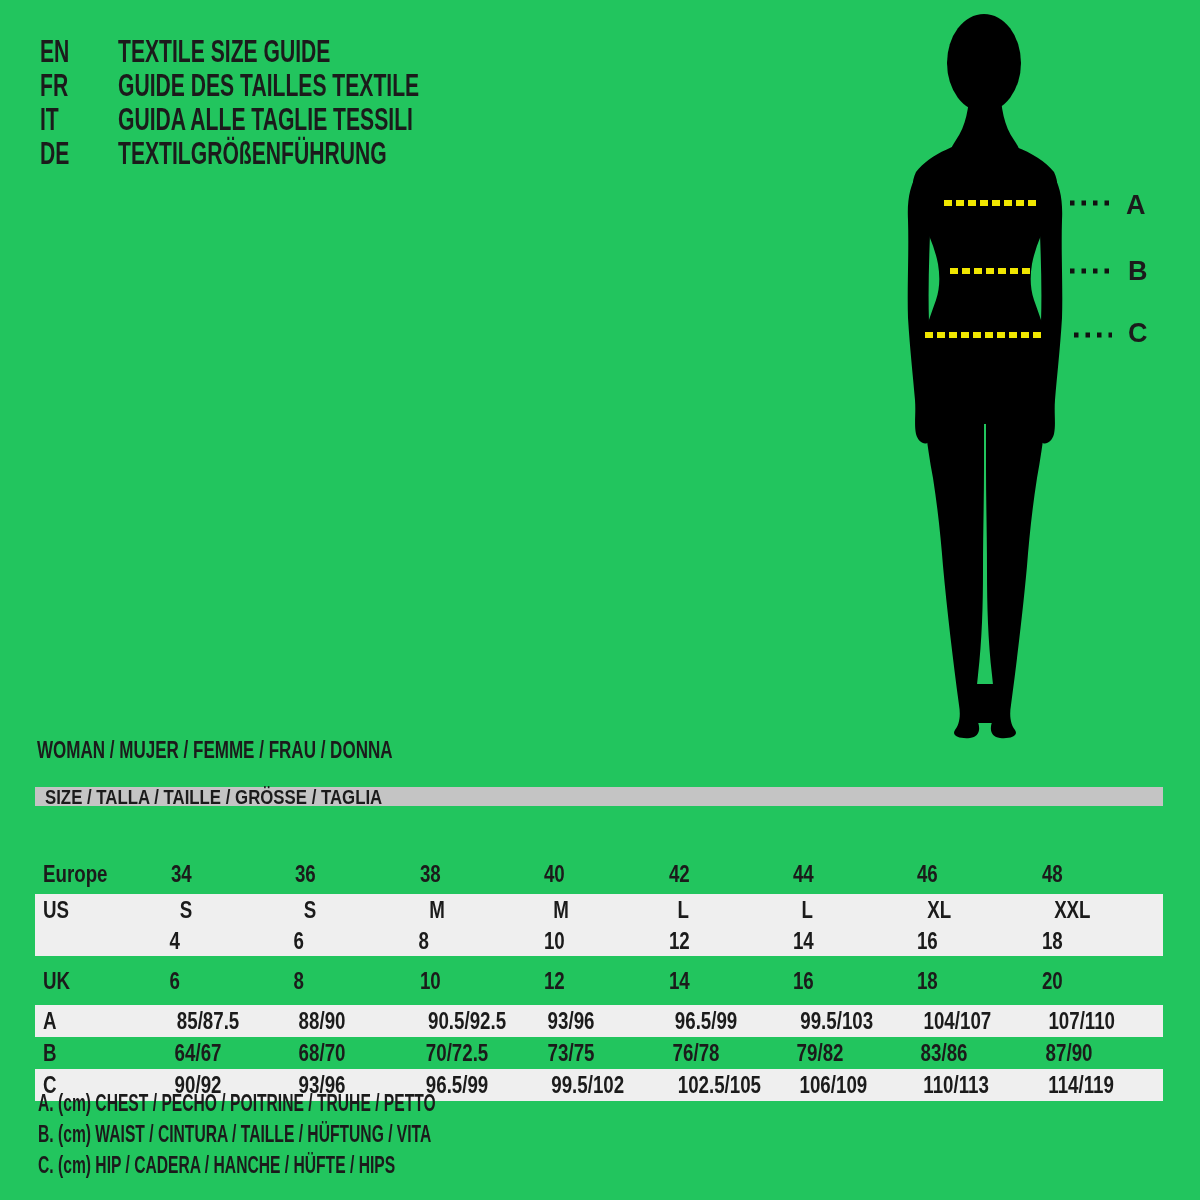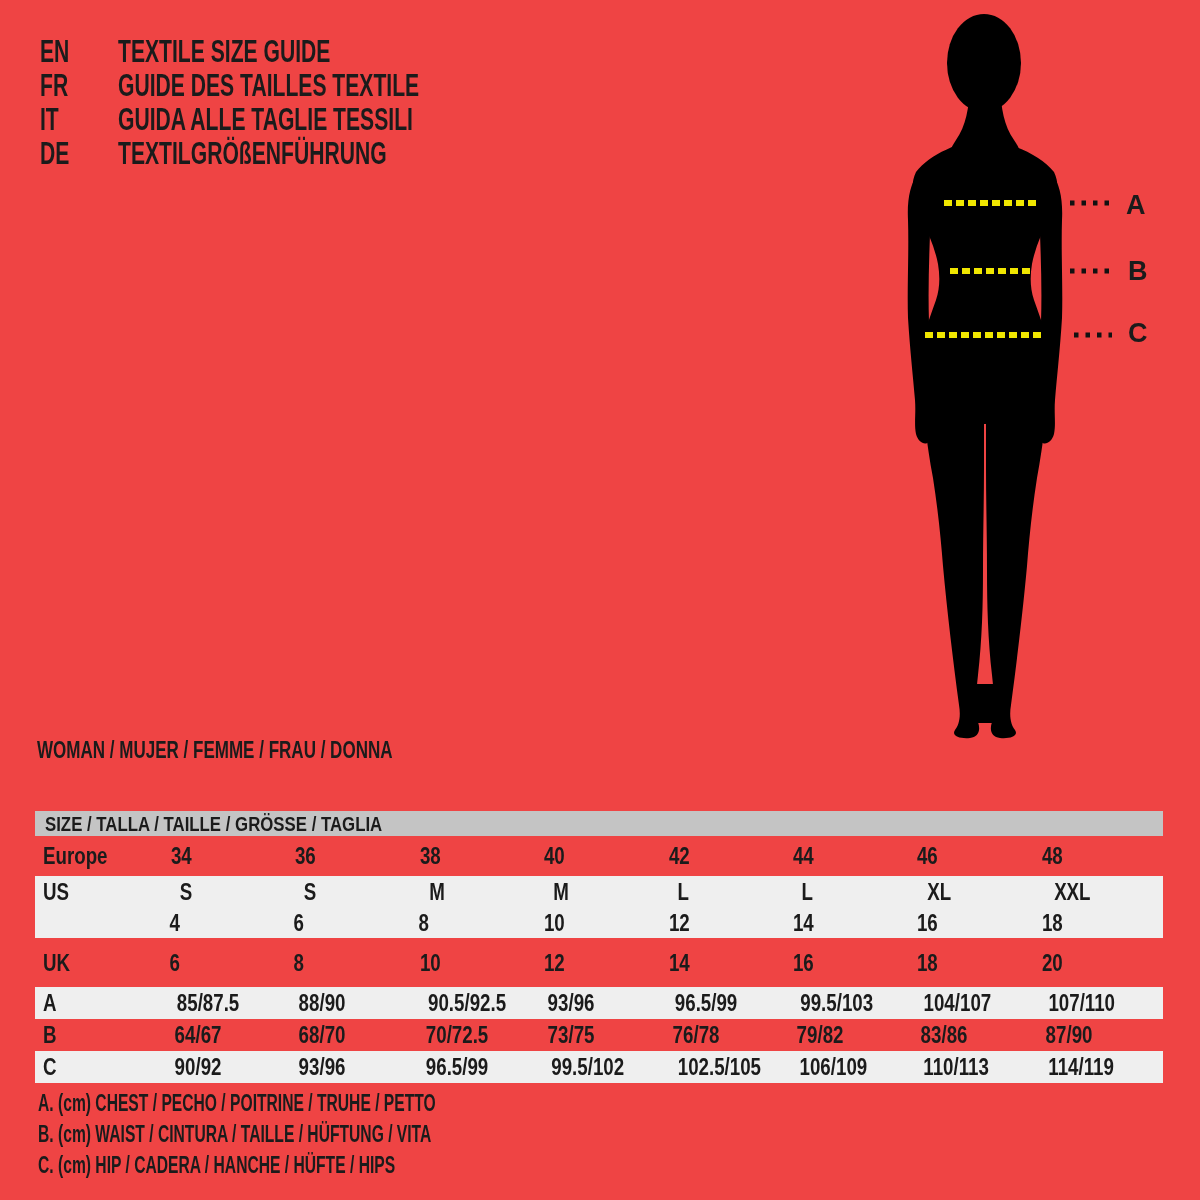--- a/index.html
+++ b/index.html
@@ -5,21 +5,21 @@
   :root{
     --c-text:#1b1b1b;
     --c-header-bar:#c4c4c4;
     --c-row-shade:#efefef;
     --c-silhouette:#000000;
     --c-yellow:#f0e600;
     --c-dot:#111111;
   }
   html,body{margin:0;padding:0;background:#fff;}
   .canvas{
-    position:relative;width:1200px;height:1200px;background:#ef4444;overflow:hidden;
+    position:relative;width:1200px;height:1200px;background:#22c55e;overflow:hidden;
     font-family:"Liberation Sans",sans-serif;color:var(--c-text);
   }
   
   .lang-list{position:absolute;left:40px;top:34px;}
   .lang-row{display:flex;align-items:center;height:34px;white-space:nowrap;}
   .lang-code{display:inline-block;width:78px;font-size:32px;font-weight:bold;
     transform:scaleX(.66);transform-origin:0 50%;}
   .lang-title{display:inline-block;font-size:32px;font-weight:bold;
     transform:scaleX(.66);transform-origin:0 50%;white-space:nowrap;}
   
@@ -27,21 +27,21 @@
   .silhouette{fill:var(--c-silhouette);}
   .measure-yellow line{stroke:var(--c-yellow);stroke-width:6;stroke-dasharray:8 4;}
   .measure-ext line{stroke:var(--c-dot);stroke-width:5;stroke-dasharray:4.5 7;}
   .marker-label{font-family:"Liberation Sans",sans-serif;font-weight:bold;font-size:27px;fill:var(--c-text);}
   
   .section-title{position:absolute;left:37px;top:736px;height:28px;display:flex;align-items:flex-end;}
   .section-title span{display:inline-block;font-size:23px;font-weight:bold;white-space:nowrap;
     transform:scaleX(.74);transform-origin:0 50%;}
   
   .size-table{position:absolute;left:35px;top:787px;width:1128px;}
-  .table-header{height:25px;background:var(--c-header-bar);display:flex;align-items:center;overflow:visible;margin-top:24px;}
+  .table-header{height:19px;background:var(--c-header-bar);display:flex;align-items:center;overflow:visible;}
   .table-header span{display:inline-block;margin-left:10px;font-size:21px;font-weight:bold;white-space:nowrap;
     transform:scaleX(.80);transform-origin:0 50%;}
   .t-row{display:grid;grid-template-columns:133px repeat(8,1fr);align-items:center;}
   .t-row.shade{background:var(--c-row-shade);}
   .row-label{padding-left:8px;text-align:left;overflow:visible;}
   .row-label span{display:inline-block;font-size:24px;font-weight:bold;white-space:nowrap;
     transform:scaleX(.78);transform-origin:0 50%;}
   .cell{text-align:left;}
   .cell span{display:inline-block;font-size:24px;font-weight:bold;white-space:nowrap;
     transform:scaleX(.78);transform-origin:50% 50%;}
@@ -105,21 +105,21 @@
 
   <div class="section-title">
     <span>WOMAN / MUJER / FEMME / FRAU / DONNA</span>
   </div>
 
   <div class="size-table">
     <div class="table-header">
       <span>SIZE / TALLA / TAILLE / GRÖSSE / TAGLIA</span>
     </div>
     <div id="tableRows">
-        <div class="t-row" style="height: 40px;">
+        <div class="t-row" style="height: 40px; margin-top: 48px;">
           <div class="row-label"><span>Europe</span></div>
           <div class="cell"><span>34</span></div>
           <div class="cell"><span>36</span></div>
           <div class="cell"><span>38</span></div>
           <div class="cell"><span>40</span></div>
           <div class="cell"><span>42</span></div>
           <div class="cell"><span>44</span></div>
           <div class="cell"><span>46</span></div>
           <div class="cell"><span>48</span></div>
         </div>

